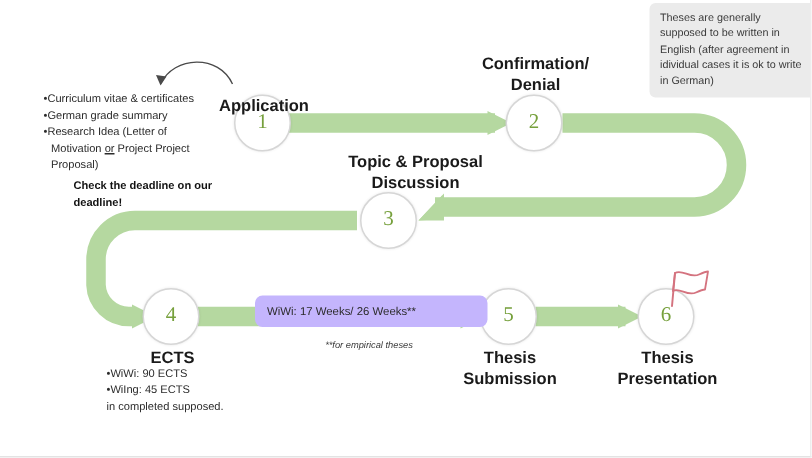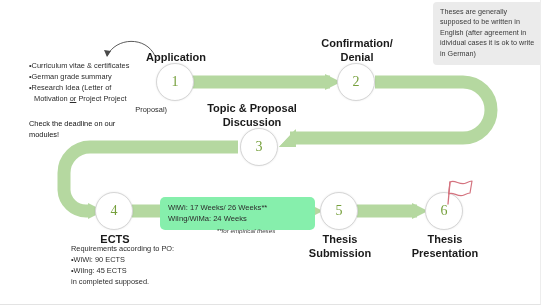--- a/index.html
+++ b/index.html
@@ -44,34 +44,34 @@
   .cap{
     position:absolute;
     text-align:center;
     font-size:11px;
     font-weight:bold;
     color:#1a1a1a;
     line-height:1.28;
     z-index:6;
     white-space:pre-line;
   }
-  .cap.c1{left:126px;top:50px;width:100px;}
+  .cap.c1{left:126px;top:64px;width:100px;}
   .cap.c2{left:297px;top:36px;width:120px;}
-  .cap.c3{left:188px;top:101px;width:128px;}
+  .cap.c3{left:213px;top:101px;width:128px;}
   .cap.c4{left:84px;top:232px;width:62px;}
   .cap.c5{left:285px;top:232px;width:110px;}
   .cap.c6{left:390px;top:232px;width:110px;}
 
   
   #apply-notes{
     position:absolute;left:29px;top:60px;width:138px;
     font-size:7.4px;line-height:1.5;color:#2b2b2b;z-index:6;
   }
   #apply-notes .li{text-indent:-4px;padding-left:4px;}
-  #apply-notes .deadline{font-weight:normal;margin-top:2px;color:#111;}
+  #apply-notes .deadline{font-weight:bold;margin-top:2px;color:#111;margin-left:20px;}
   .uline{text-decoration:underline;}
 
   
   #reqs{
     position:absolute;left:71px;top:243px;width:150px;
     font-size:7.4px;line-height:1.5;color:#2b2b2b;z-index:6;
   }
 
   
   .callout{
@@ -80,25 +80,25 @@
     border-radius:4px;
     color:#3a3a3a;
     z-index:7;
   }
   #note-language{
     left:433px;top:2px;width:98px;
     padding:5px 6px 6px 7px;
     font-size:7.2px;line-height:1.45;
   }
   #note-weeks{
-    left:160px;top:197px;width:140px;
+    left:170px;top:197px;width:140px;
     padding:5px 7px 5px 8px;
     font-size:7.6px;line-height:1.5;
     color:#2b2b2b;
-    background:#86efac;
+    background:#c4b5fd;
     border-radius:5px;
   }
   #note-weeks-foot{
     position:absolute;left:186px;top:227px;width:120px;
     font-size:6.2px;font-style:italic;color:#3a3a3a;
     text-align:center;z-index:7;
   }
 
   
   #flag{position:absolute;left:443px;top:178px;width:34px;height:28px;z-index:8;}
@@ -176,37 +176,35 @@
     </div>
     <div class="li">
       •<span>German grade summary</span>
     </div>
     <div class="li">
       •<span>Research Idea (Letter of</span>
     </div>
     <div style="padding-left:5px;">
       <span>Motivation </span><span class="uline">or</span><span> Project Project</span>
     </div>
-    <div style="padding-left:5px;text-align:right;">Proposal)</div>
+    <div style="padding-left:5px;">Proposal)</div>
     <div class="deadline">Check the deadline on our</div>
-    <div class="deadline" style="margin-top:0;">modules!</div>
+    <div class="deadline" style="margin-top:0;">deadline!</div>
   </div>
 
   <div id="reqs">
-    <div>Requirements according to PO:</div>
     <div>•<span>WiWi: 90 ECTS</span></div>
     <div>•<span>WiIng: 45 ECTS</span></div>
     <div>in completed supposed.</div>
   </div>
 
   <div class="callout" id="note-language">Theses are generally supposed to be written in English (after agreement in idividual cases it is ok to write in German)</div>
 
   <div class="callout" id="note-weeks">
     <div>WiWi: 17 Weeks/ 26 Weeks**</div>
-    <div>WiIng/WiMa: 24 Weeks</div>
   </div>
   <div id="note-weeks-foot">**for empirical theses</div>
 
   <svg id="flag" viewBox="0 0 34 28" xmlns="http://www.w3.org/2000/svg">
     <path d="M5 26 L7 4" stroke="#d4737f" stroke-width="1.3" fill="none" stroke-linecap="round"></path>
     <path d="M7 4 C12 1 17 8 23 5 C26 3.6 28 3 29 3 L27 15 C26 15 24 15.6 21 17 C15 20 10 13 5.6 16 Z" fill="none" stroke="#d4737f" stroke-width="1.2" stroke-linejoin="round"></path>
   </svg>
 
 </div>
 

